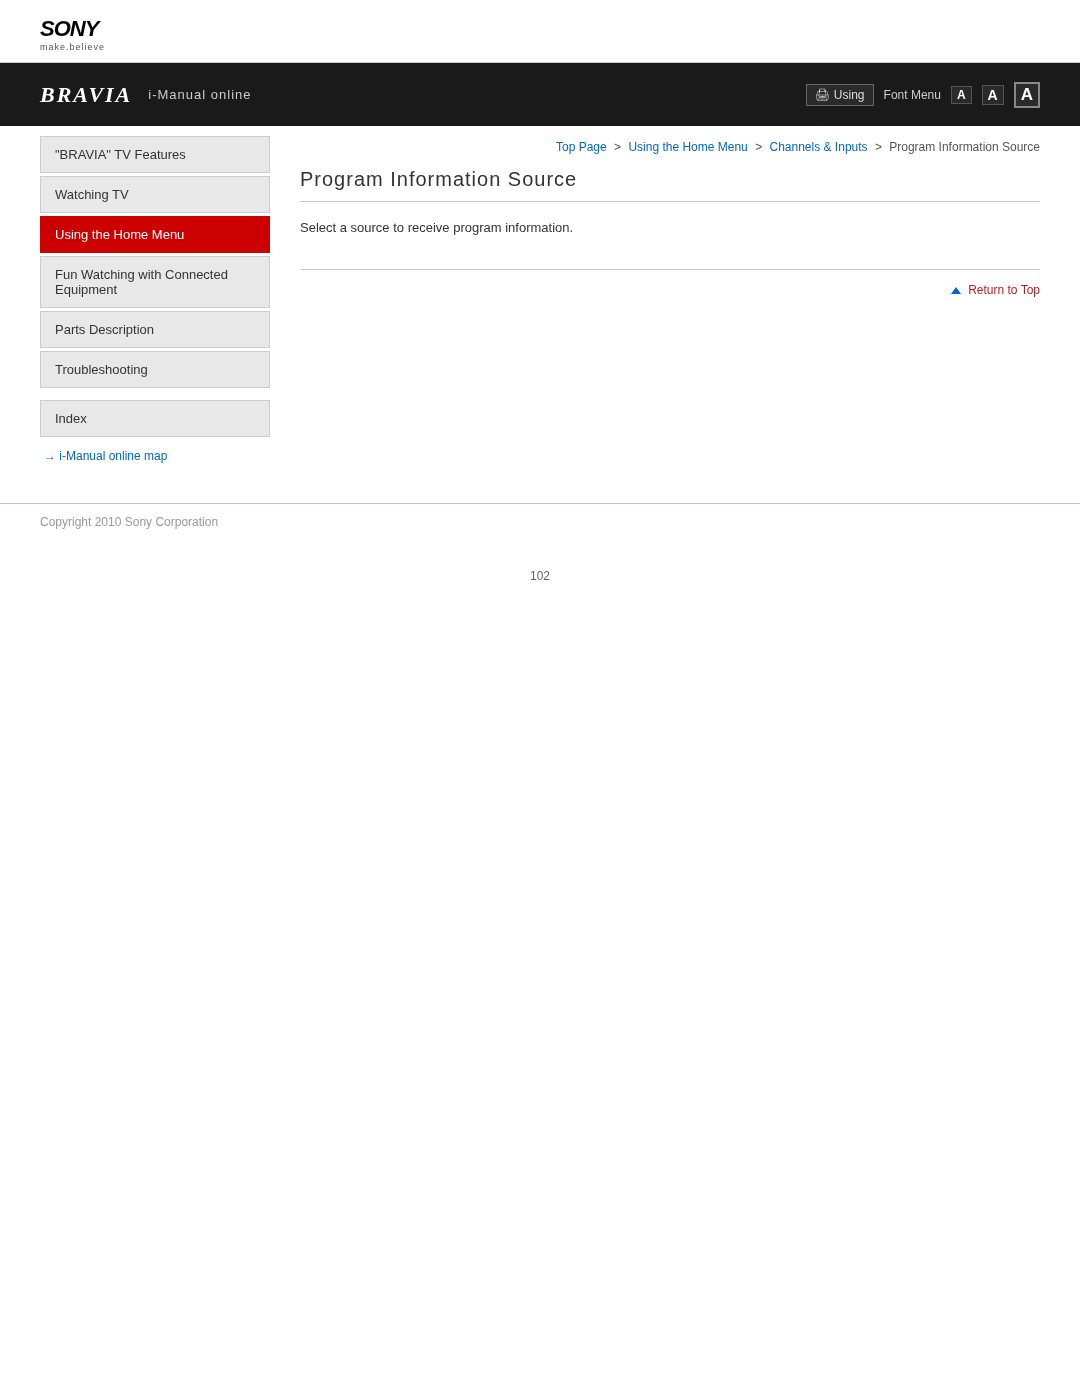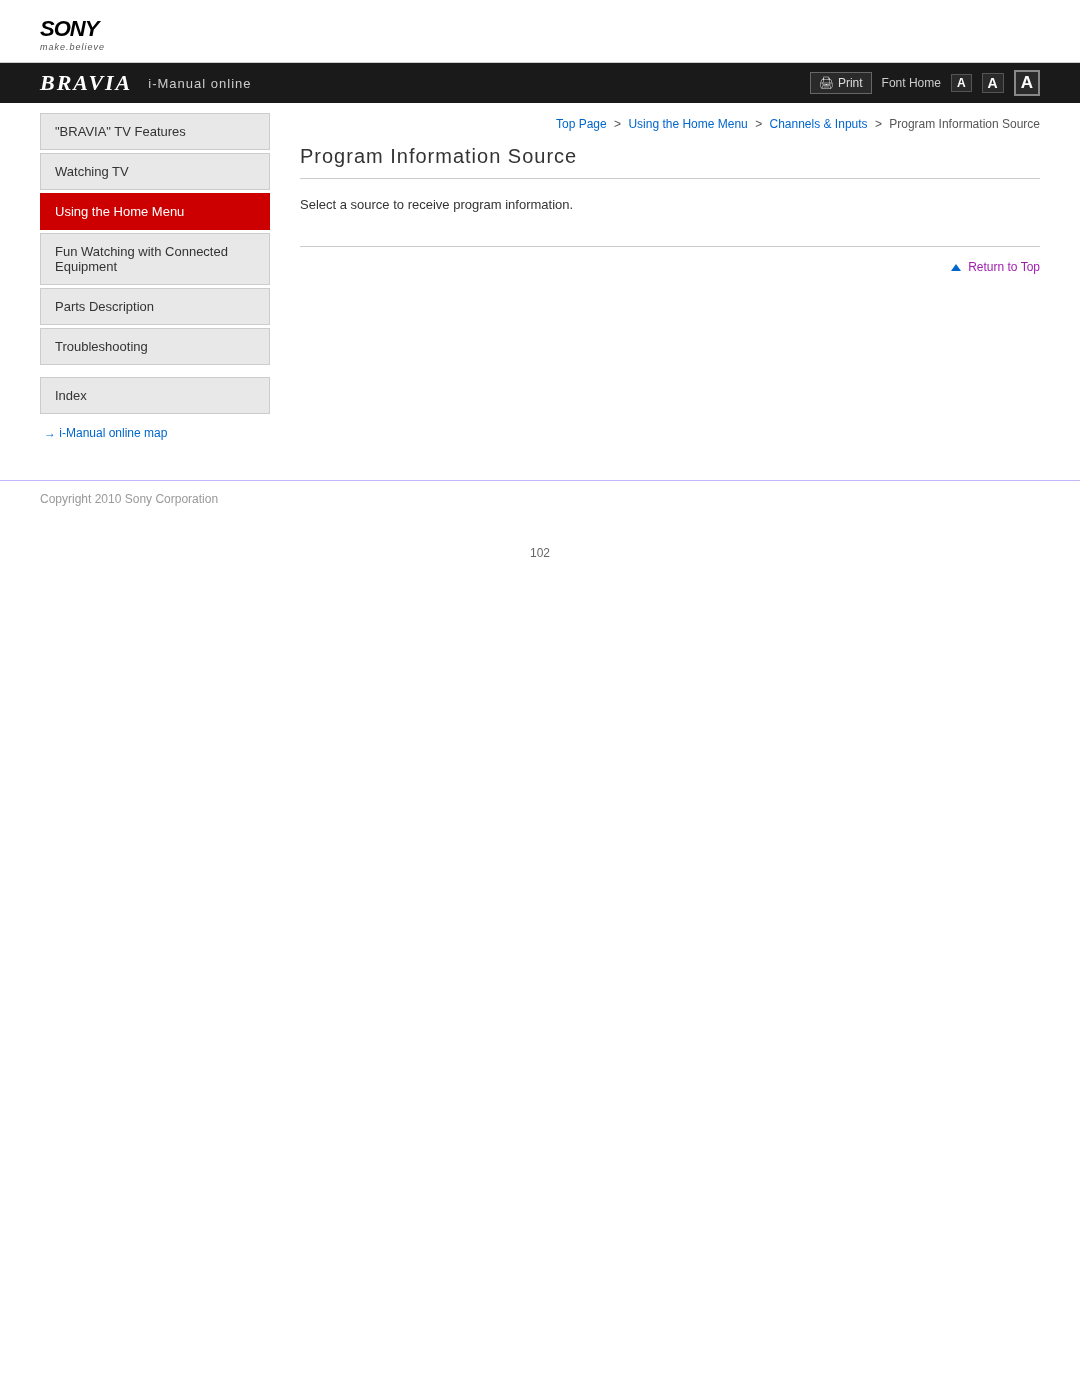--- a/index.html
+++ b/index.html
@@ -26,31 +26,30 @@
       letter-spacing: -1px;
       color: #000;
       line-height: 1;
     }
 
     .sony-tagline {
       font-size: 9px;
       color: #555;
       letter-spacing: 1px;
       margin-top: 2px;
-      font-style: italic;
     }
 
     
     .bravia-bar {
       background: #1a1a1a;
       display: flex;
       align-items: center;
       justify-content: space-between;
       padding: 8px 40px;
-      height: 40px;
+      height: 63px;
     }
 
     .bravia-left {
       display: flex;
       align-items: center;
       gap: 16px;
     }
 
     .bravia-logo {
       color: #fff;
@@ -195,21 +194,21 @@
 
     
     .return-top-area {
       text-align: right;
       margin-top: 30px;
       padding-top: 12px;
       border-top: 1px solid #ccc;
     }
 
     .return-top-link {
-      color: #a21caf;
+      color: #b91c1c;
       font-size: 12px;
       text-decoration: none;
       display: inline-flex;
       align-items: center;
       gap: 4px;
     }
 
     
     .footer {
       margin-top: 40px;
@@ -252,23 +251,23 @@
 </div>
 
 <div class="bravia-bar">
   <div class="bravia-left">
     <span class="bravia-logo">BRAVIA</span>
     <span class="bravia-subtitle">i-Manual online</span>
   </div>
   <div class="bravia-right">
     <button class="print-btn">
       <span>🖨</span>
-      <span>Print</span>
+      <span>Using</span>
     </button>
-    <span class="font-size-label">Font Home</span>
+    <span class="font-size-label">Font Menu</span>
     <button class="font-btn" style="font-size:12px;">A</button>
     <button class="font-btn medium">A</button>
     <button class="font-btn large">A</button>
   </div>
 </div>
 
 <div class="main-container">
 
   <nav class="sidebar">
     <a class="sidebar-item" href="#">"BRAVIA" TV Features</a>

